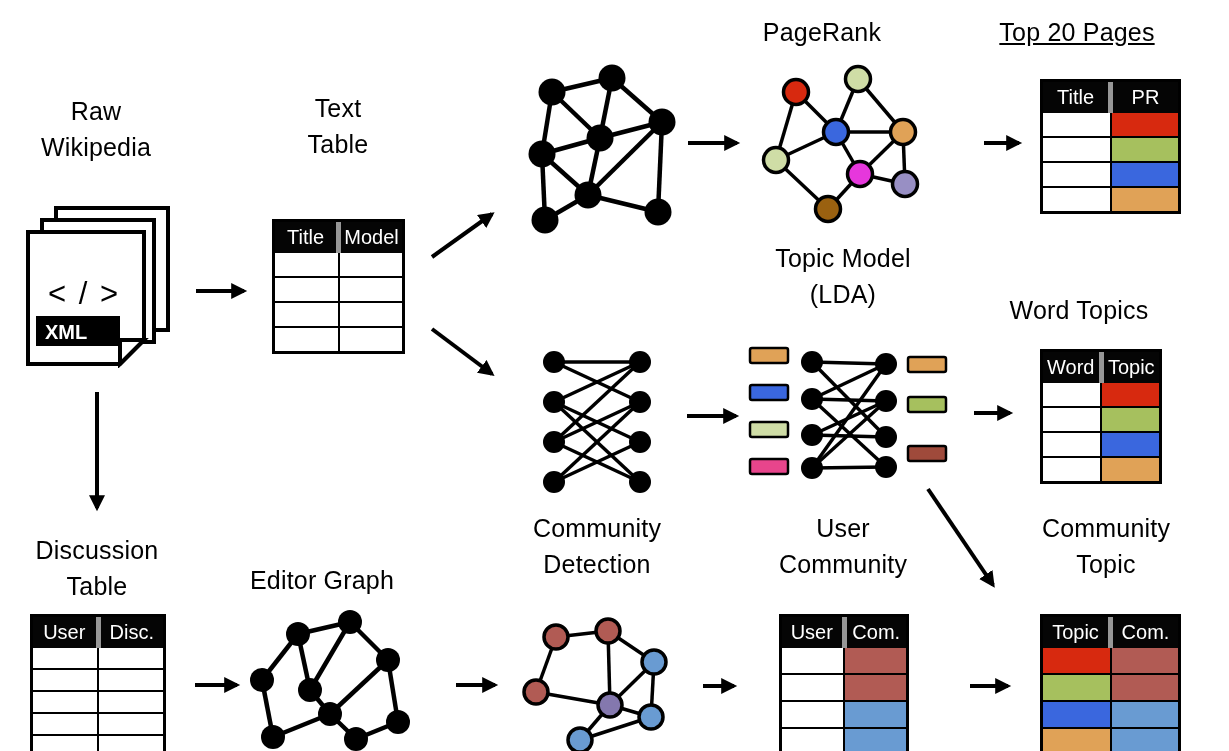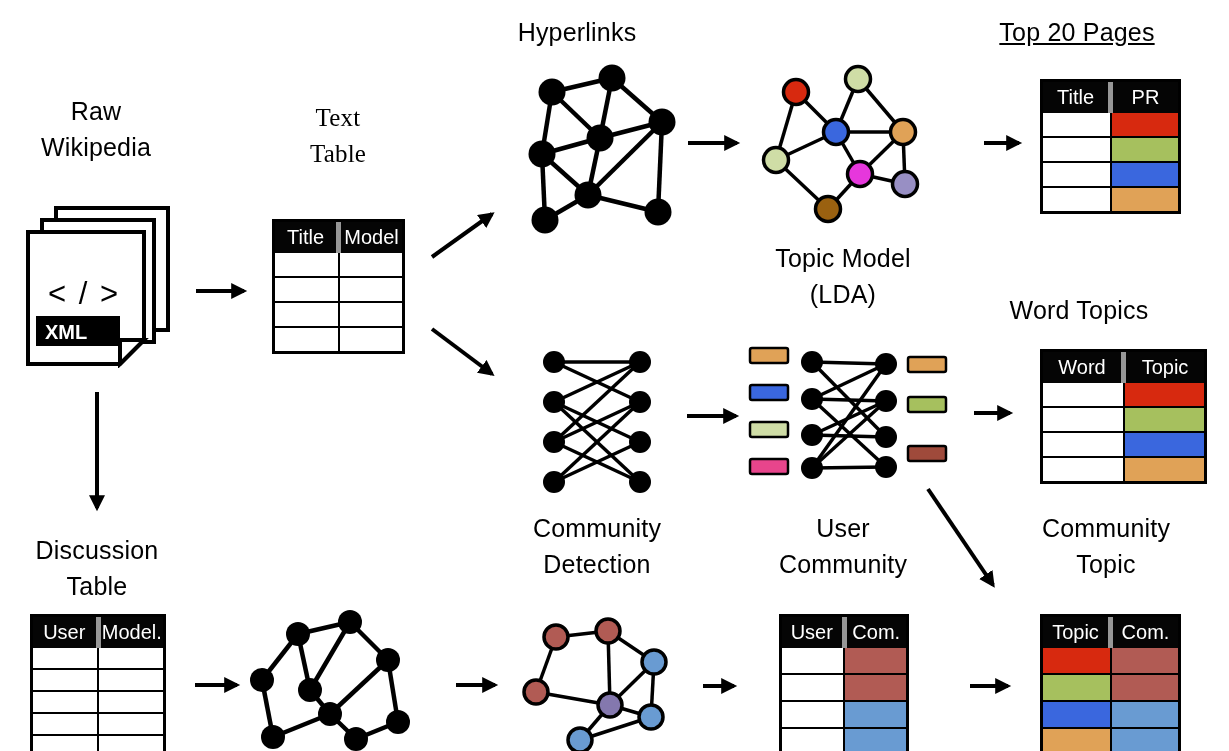--- a/index.html
+++ b/index.html
@@ -33,29 +33,30 @@
   .codetext { font-size:31px; letter-spacing:2px; fill:#000; text-anchor:middle; }
   .xmltext { font-size:20px; font-weight:bold; fill:#fff; }
 </style>
 </head>
 <body>
 
 <div class="canvas">
 
   <div class="label" style="left:6px;top:93px;width:180px;">Raw
 Wikipedia</div>
-  <div class="label" style="left:248px;top:100px;width:180px;font-family:Liberation Serif, serif;">Text
+  <div class="label" style="left:248px;top:90px;width:180px;">Text
 Table</div>
-  <div class="label" style="left:477px;top:14px;width:200px;">Hyperlinks</div>
+  <div class="label" style="left:722px;top:14px;width:200px;">PageRank</div>
   <div class="label" style="left:967px;top:14px;width:220px;text-decoration:underline;">Top 20 Pages</div>
   <div class="label" style="left:969px;top:292px;width:220px;">Word Topics</div>
   <div class="label" style="left:733px;top:240px;width:220px;">Topic Model
 (LDA)</div>
   <div class="label" style="left:7px;top:532px;width:180px;">Discussion
 Table</div>
+  <div class="label" style="left:222px;top:562px;width:200px;">Editor Graph</div>
   <div class="label" style="left:497px;top:510px;width:200px;">Community
 Detection</div>
   <div class="label" style="left:743px;top:510px;width:200px;">User
 Community</div>
   <div class="label" style="left:1006px;top:510px;width:200px;">Community
 Topic</div>
 
   <svg class="g" style="left:26px;top:206px;" width="172" height="162" viewBox="0 0 172 162">
     <g fill="#fff" stroke="#000" stroke-width="4">
       <rect x="30" y="2" width="112" height="122"></rect>
@@ -228,21 +229,21 @@
       <circle class="bn" cx="138" cy="97" r="11"></circle>
         <circle class="bn" cx="138" cy="127" r="11"></circle>
     </g>
     <g>
       <rect class="bar" x="160" y="17" width="38" height="15" rx="2" fill="#e0a257"></rect>
       <rect class="bar" x="160" y="57" width="38" height="15" rx="2" fill="#a6c05e"></rect>
       <rect class="bar" x="160" y="106" width="38" height="15" rx="2" fill="#9f4a3b"></rect>
     </g>
   </svg>
 
-  <div class="dtable" style="left:1040px;top:349px;width:167px;">
+  <div class="dtable" style="left:1040px;top:349px;width:122px;">
     <div class="thead">
       <span>Word</span>
       <span class="h2">Topic</span>
     </div>
     <div class="tbody rows23">
       <div class="trow">
           <div class="tcell" style="background: rgb(255, 255, 255);"></div>
           <div class="tcell" style="background: rgb(215, 41, 15);"></div>
         </div>
       <div class="trow">
@@ -256,21 +257,21 @@
       <div class="trow">
           <div class="tcell" style="background: rgb(255, 255, 255);"></div>
           <div class="tcell" style="background: rgb(224, 162, 87);"></div>
         </div>
     </div>
   </div>
 
   <div class="dtable" style="left:30px;top:614px;width:136px;">
     <div class="thead">
       <span>User</span>
-      <span class="h2">Model.</span>
+      <span class="h2">Disc.</span>
     </div>
     <div class="tbody rows20">
       <div class="trow">
           <div class="tcell"></div>
           <div class="tcell"></div>
         </div>
       <div class="trow">
           <div class="tcell"></div>
           <div class="tcell"></div>
         </div>

